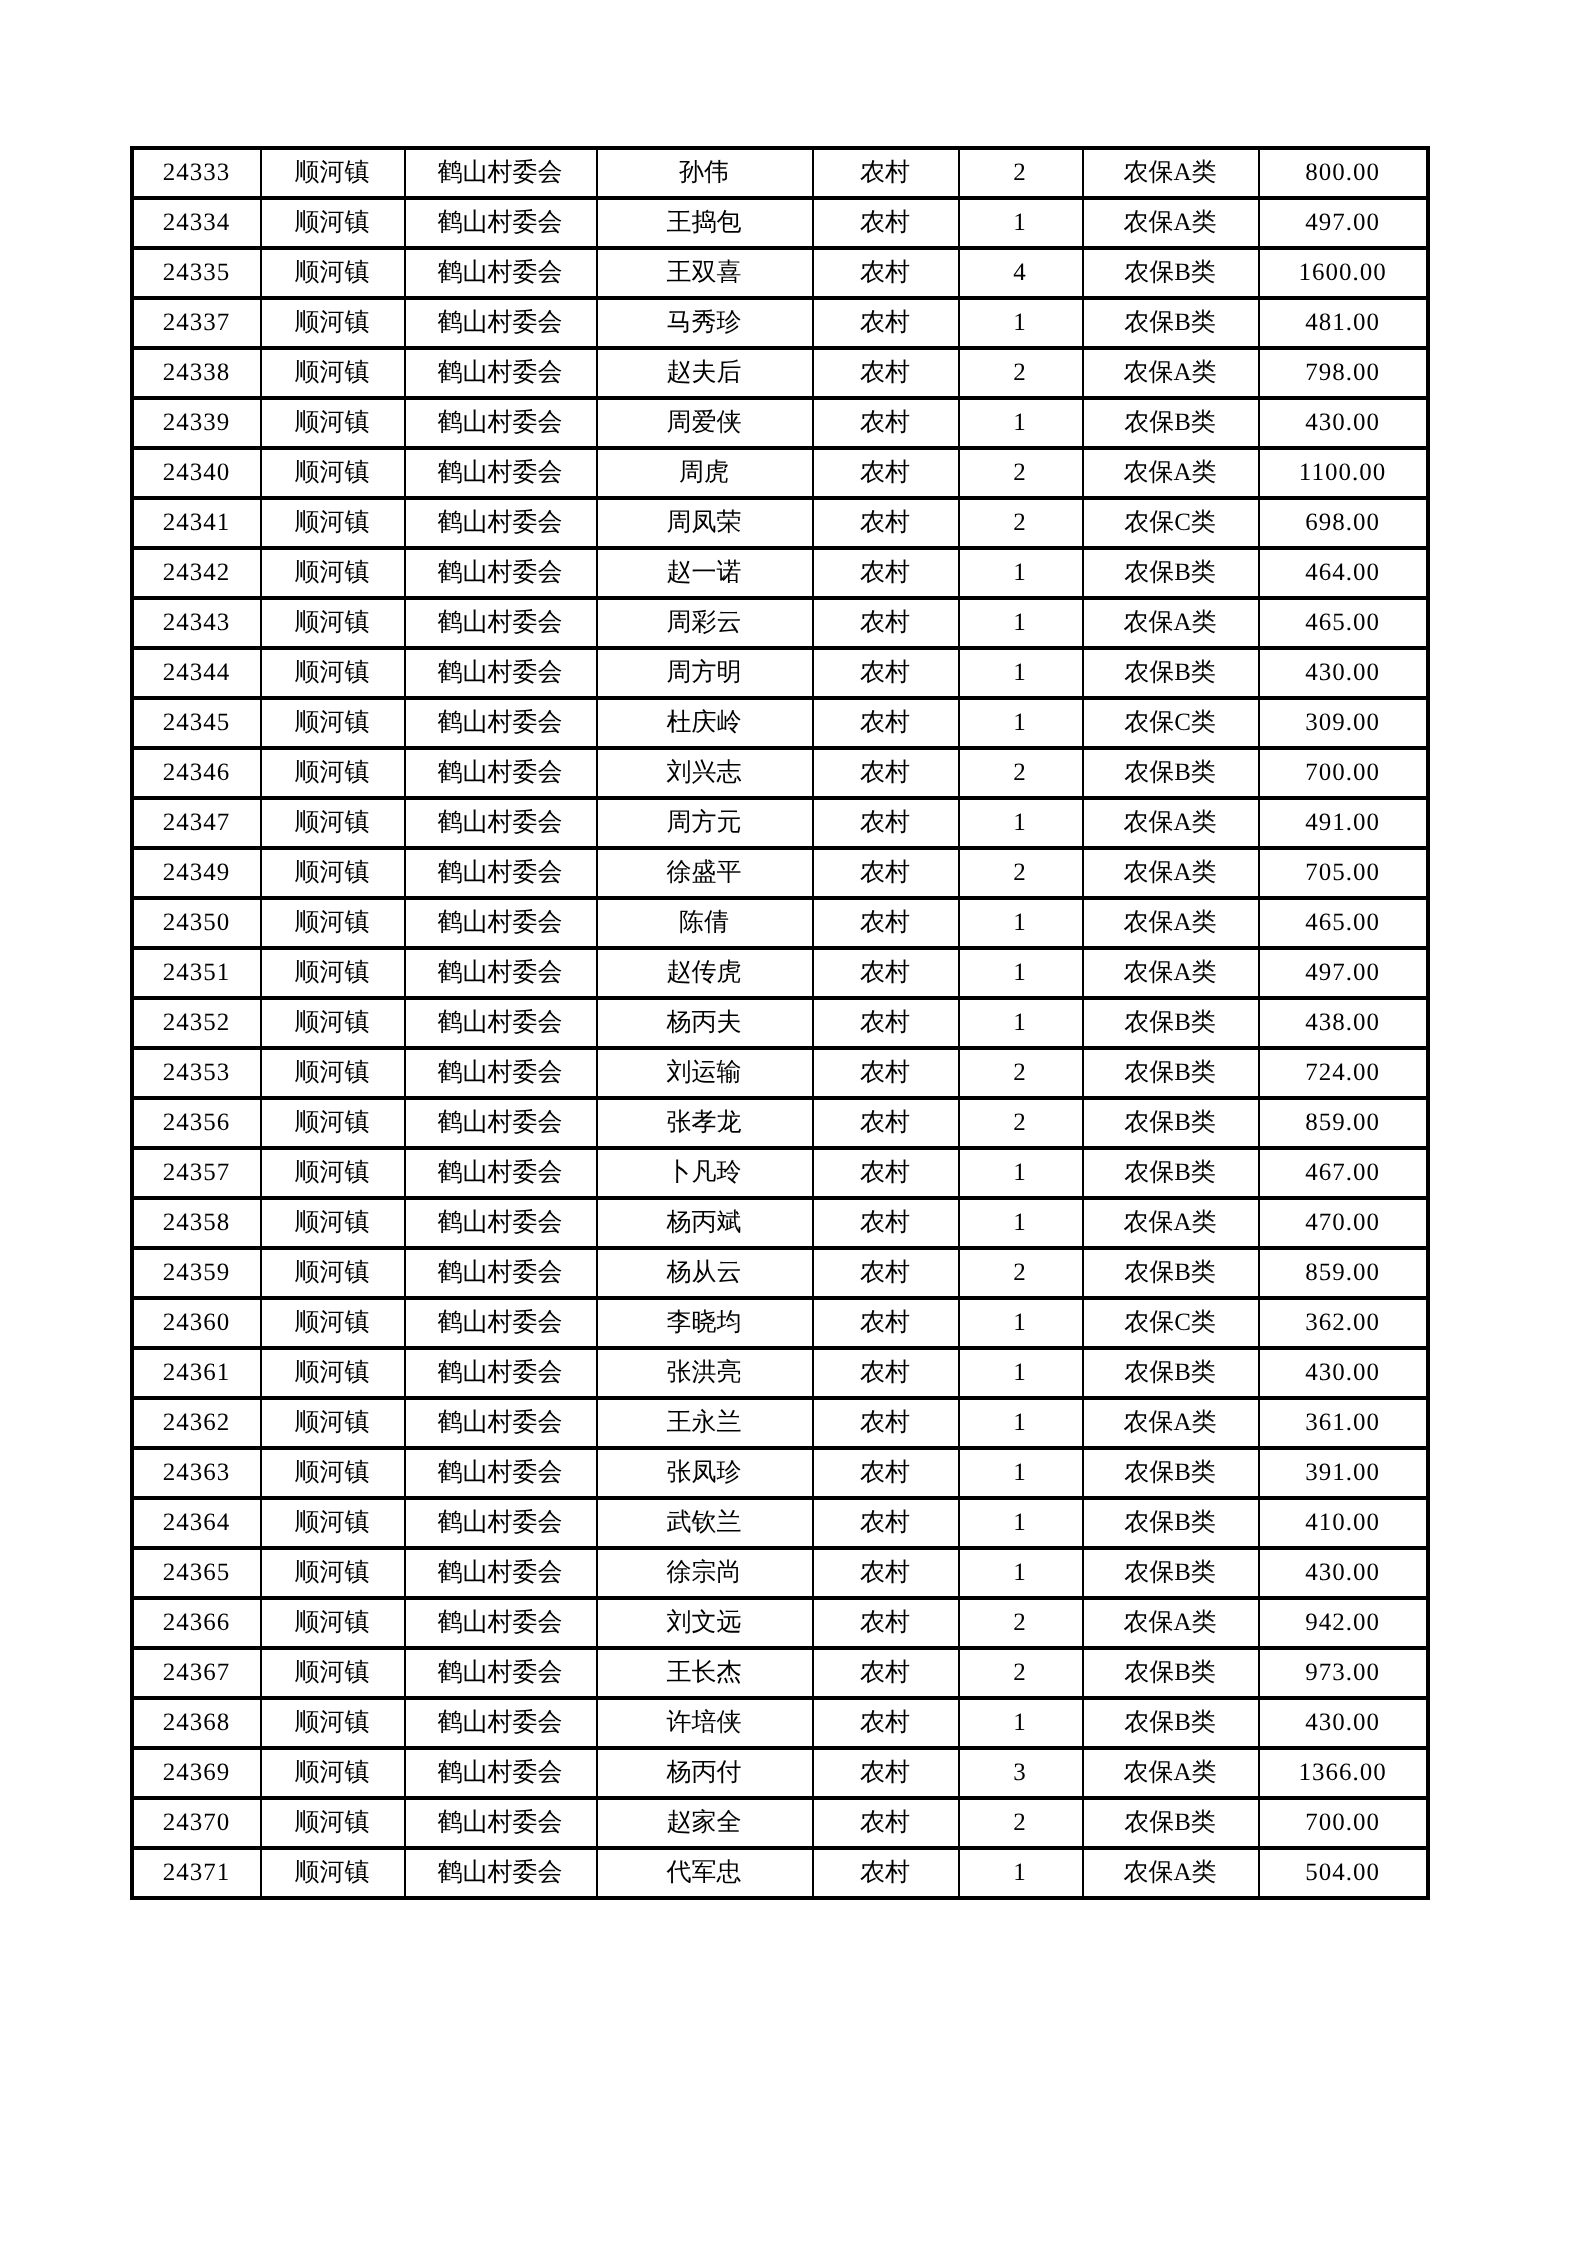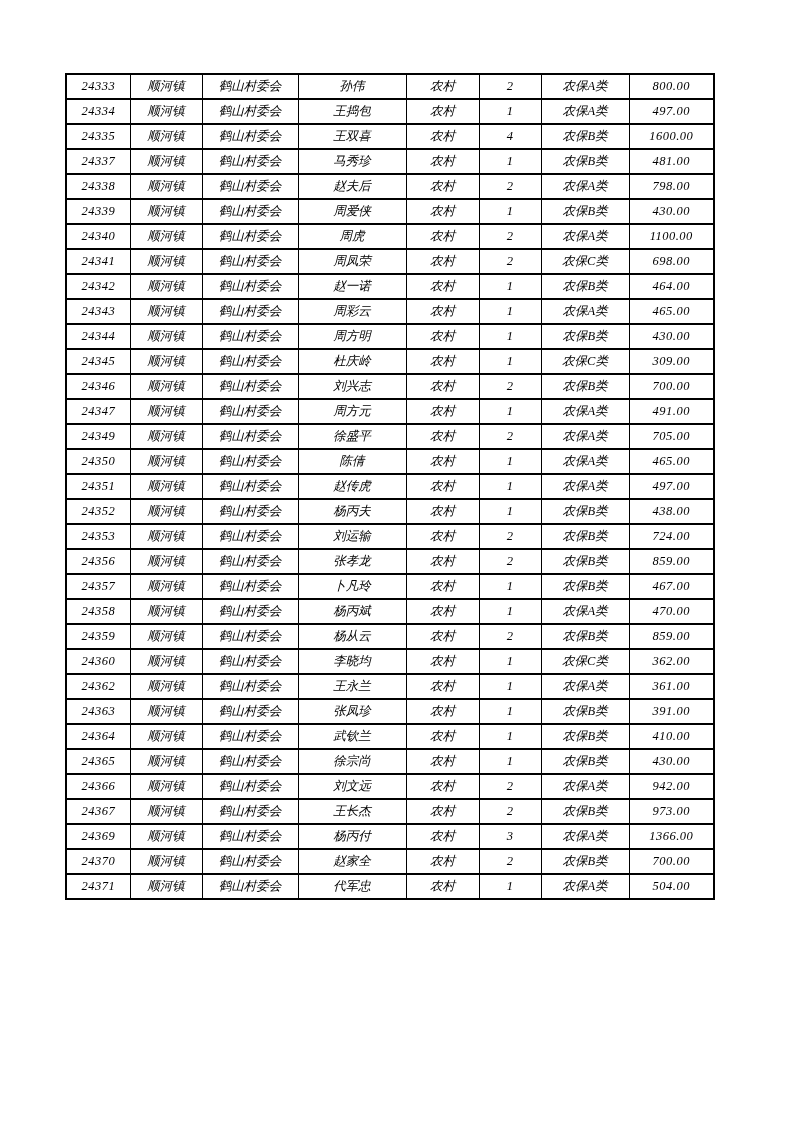--- a/index.html
+++ b/index.html
@@ -15,21 +15,20 @@
   }
   .page-sheet {
     position: absolute;
     left: 65px;
     top: 73px;
   }
   table.records {
     border-collapse: collapse;
     table-layout: fixed;
     border: 2px solid #000;
-    font-style: italic;
   }
   table.records td {
     border-style: solid;
     border-color: #000;
     border-width: 2px 1px;
     height: 23px;
     padding: 0 2px;
     text-align: center;
     vertical-align: middle;
     font-size: 12.5px;
@@ -292,20 +291,30 @@
           <td class="record-id-cell">24360</td>
           <td class="town-cell">顺河镇</td>
           <td class="village-committee-cell">鹤山村委会</td>
           <td class="person-name-cell">李晓均</td>
           <td class="residence-type-cell">农村</td>
           <td class="count-cell">1</td>
           <td class="insurance-category-cell">农保C类</td>
           <td class="amount-cell">362.00</td>
         </tr>
         <tr>
+          <td class="record-id-cell">24361</td>
+          <td class="town-cell">顺河镇</td>
+          <td class="village-committee-cell">鹤山村委会</td>
+          <td class="person-name-cell">张洪亮</td>
+          <td class="residence-type-cell">农村</td>
+          <td class="count-cell">1</td>
+          <td class="insurance-category-cell">农保B类</td>
+          <td class="amount-cell">430.00</td>
+        </tr>
+        <tr>
           <td class="record-id-cell">24362</td>
           <td class="town-cell">顺河镇</td>
           <td class="village-committee-cell">鹤山村委会</td>
           <td class="person-name-cell">王永兰</td>
           <td class="residence-type-cell">农村</td>
           <td class="count-cell">1</td>
           <td class="insurance-category-cell">农保A类</td>
           <td class="amount-cell">361.00</td>
         </tr>
         <tr>
@@ -350,20 +359,30 @@
         </tr>
         <tr>
           <td class="record-id-cell">24367</td>
           <td class="town-cell">顺河镇</td>
           <td class="village-committee-cell">鹤山村委会</td>
           <td class="person-name-cell">王长杰</td>
           <td class="residence-type-cell">农村</td>
           <td class="count-cell">2</td>
           <td class="insurance-category-cell">农保B类</td>
           <td class="amount-cell">973.00</td>
+        </tr>
+        <tr>
+          <td class="record-id-cell">24368</td>
+          <td class="town-cell">顺河镇</td>
+          <td class="village-committee-cell">鹤山村委会</td>
+          <td class="person-name-cell">许培侠</td>
+          <td class="residence-type-cell">农村</td>
+          <td class="count-cell">1</td>
+          <td class="insurance-category-cell">农保B类</td>
+          <td class="amount-cell">430.00</td>
         </tr>
         <tr>
           <td class="record-id-cell">24369</td>
           <td class="town-cell">顺河镇</td>
           <td class="village-committee-cell">鹤山村委会</td>
           <td class="person-name-cell">杨丙付</td>
           <td class="residence-type-cell">农村</td>
           <td class="count-cell">3</td>
           <td class="insurance-category-cell">农保A类</td>
           <td class="amount-cell">1366.00</td>

